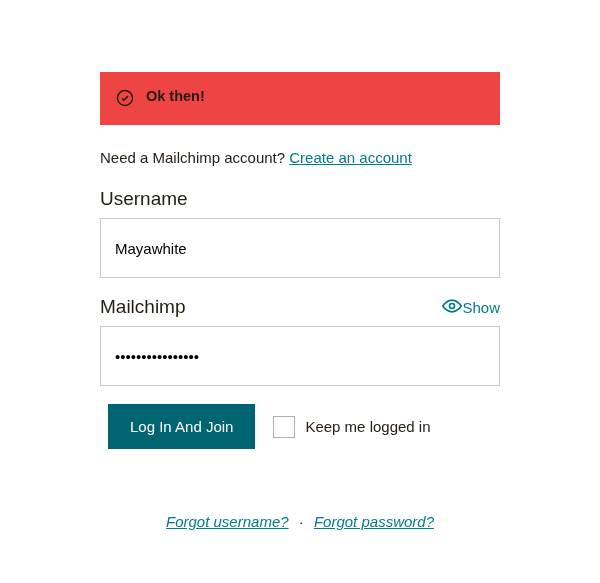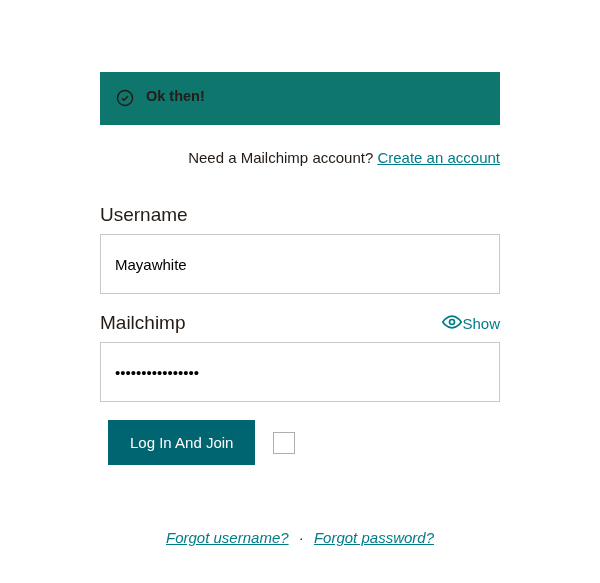--- a/index.html
+++ b/index.html
@@ -9,21 +9,21 @@
     }
     body {
       font-family: -apple-system, BlinkMacSystemFont, "Segoe UI", Helvetica, Arial, sans-serif;
       background: #ffffff;
       width: 600px;
       height: 583px;
       padding: 72px 100px 40px 100px;
       color: #241c15;
     }
     .banner {
-      background: #0f766e;
+      background: #ef4444;
       padding: 14px 16px;
       display: flex;
       align-items: flex-start;
       gap: 12px;
       margin-bottom: 24px;
     }
     .banner-icon {
       flex-shrink: 0;
       margin-top: 3px;
     }
@@ -35,22 +35,21 @@
       font-weight: 600;
     }
     .banner-body {
       font-weight: 400;
     }
     .banner-strong {
       font-weight: 700;
     }
     .signup-row {
       font-size: 15px;
-      margin-bottom: 38px;
-      text-align: right;
+      margin-bottom: 22px;
     }
     .link {
       color: #007c89;
       text-decoration: underline;
       cursor: pointer;
     }
     .field-group {
       margin-bottom: 18px;
     }
     .label-row {
@@ -163,20 +162,21 @@
       <span>Show</span>
     </div>
   </div>
   <input type="password" class="text-input" value="••••••••••••••••" style="">
 </div>
 
 <div class="action-row">
   <button class="submit-btn">Log In And Join</button>
   <label class="checkbox-wrap">
     <span class="checkbox"></span>
+    <span class="checkbox-label">Keep me logged in</span>
   </label>
 </div>
 
 <div class="footer-links">
   <a class="link">Forgot username?</a>
   <span class="footer-sep">·</span>
   <a class="link">Forgot password?</a>
 </div>
 
 </body></html>

